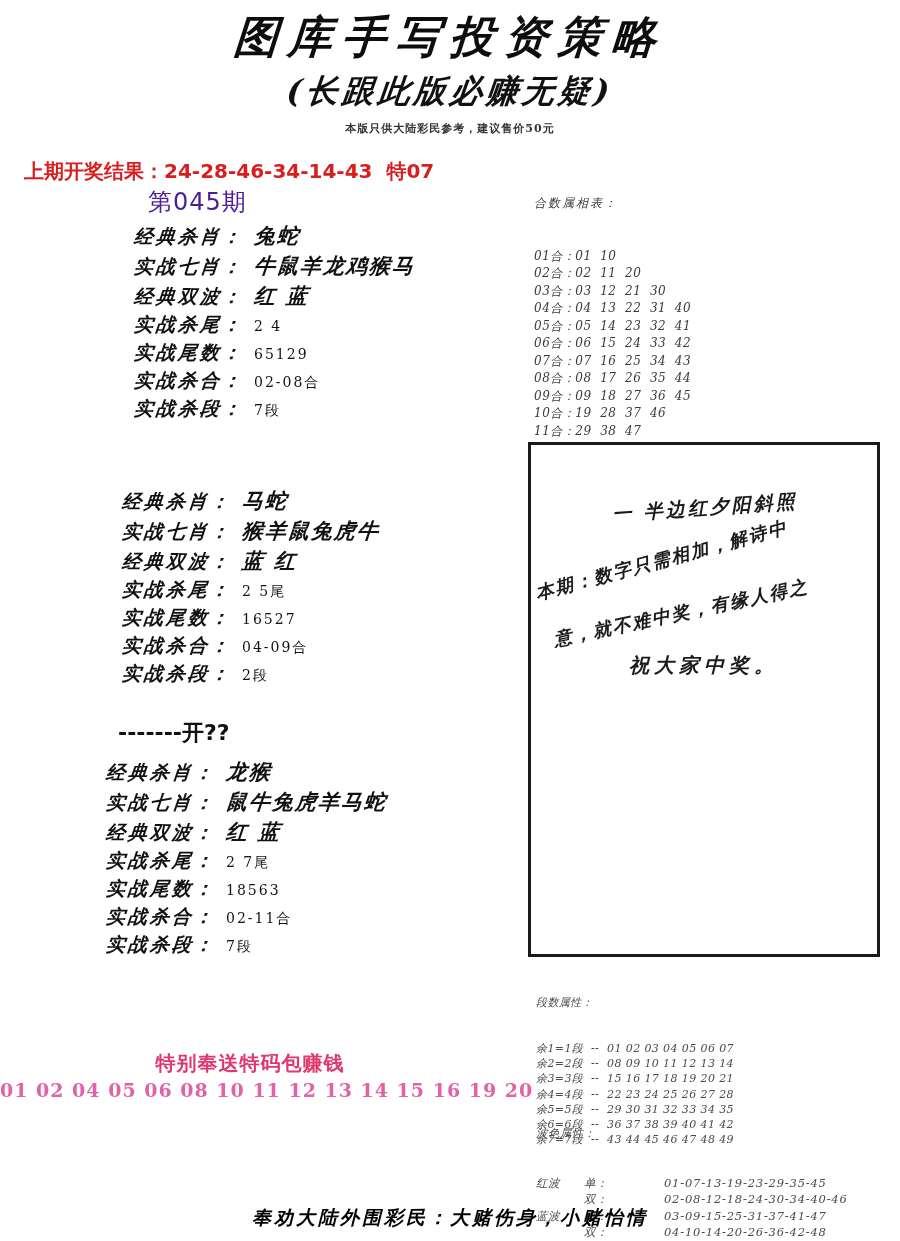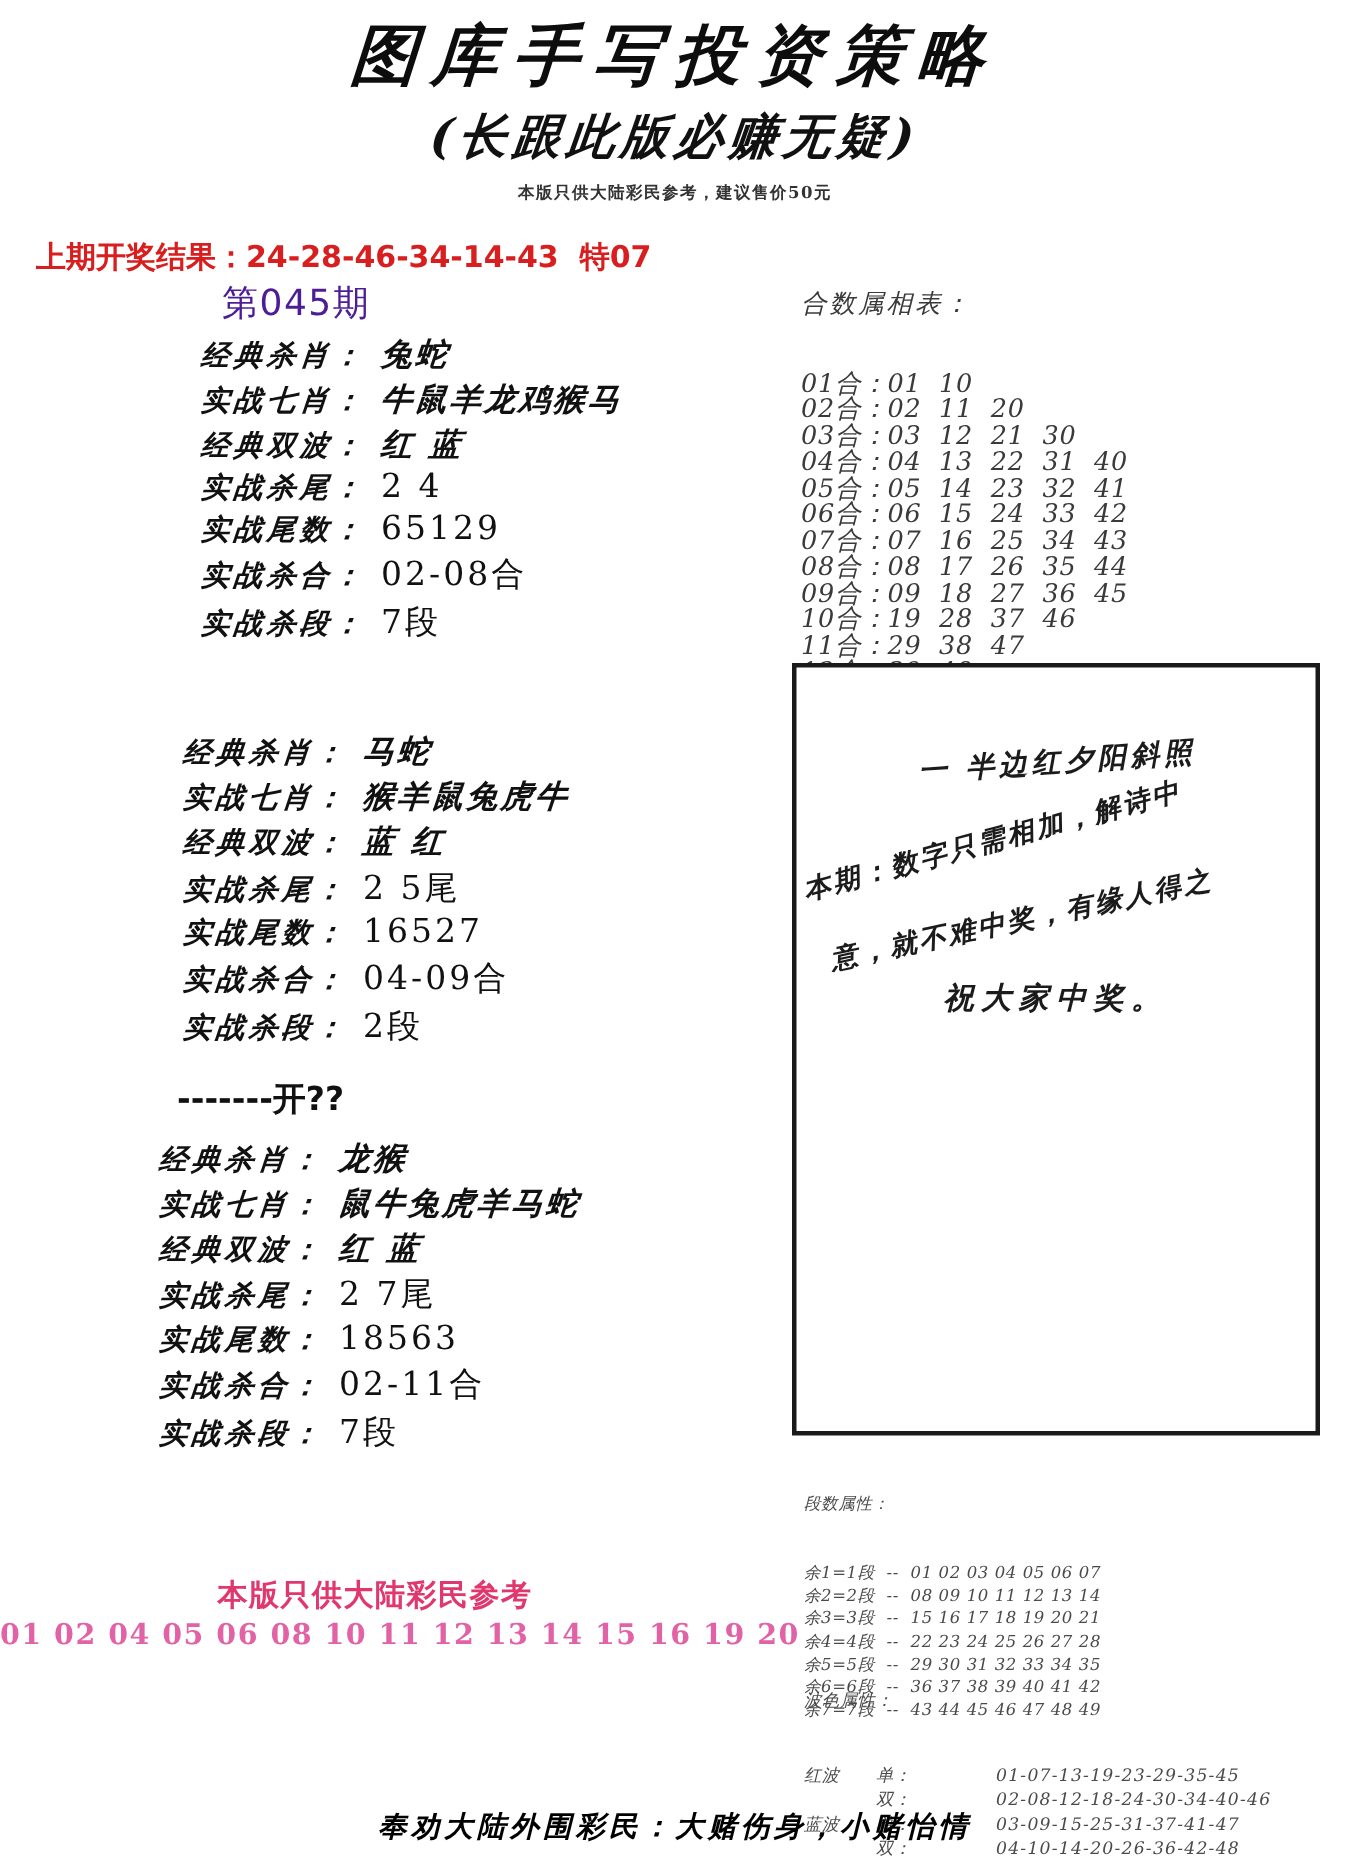--- a/index.html
+++ b/index.html
@@ -67,21 +67,21 @@
     color:#111;
     transform:skewX(-5deg);
   }
   .row .val{
     font-size:21px;letter-spacing:2px;color:#111;
     padding-left:10px;
     transform:skewX(-5deg);
   }
   .row .val.num{
     font-family:"DejaVu Serif","Liberation Serif",serif;
-    font-style:normal;font-weight:400;font-size:22px;letter-spacing:2px;
+    font-style:normal;font-weight:400;font-size:14px;letter-spacing:2px;
     transform:skewX(0deg);
   }
 
   .blk1{top:222px;}
   .blk1 .lbl{width:244px;}
   .blk2{top:487px;}
   .blk2 .lbl{width:232px;}
   .blk3{top:758px;}
   .blk3 .lbl{width:216px;}
 
@@ -105,21 +105,21 @@
     font-size:19px;font-weight:700;color:#e262a6;
     letter-spacing:1px;line-height:24px;
   }
   .gift-nums div{white-space:nowrap;}
 
   
   .hes-table{
     position:absolute;left:534px;top:160px;
     font-family:"DejaVu Serif","Liberation Serif",serif;
     font-style:italic;
-    font-size:17px;line-height:17.5px;color:#3a3a3a;
+    font-size:12px;line-height:17.5px;color:#3a3a3a;
     letter-spacing:0.5px;
     white-space:pre;
   }
   .hes-table .hdr{letter-spacing:2px;}
 
   .poem-box{
     position:absolute;left:528px;top:442px;
     width:352px;height:515px;
     border:3px solid #1a1a1a;
     background:#fff;
@@ -285,21 +285,21 @@
       <div class="row">
         <span class="lbl">实战杀合：</span>
         <span class="val num">02-11合</span>
       </div>
       <div class="row">
         <span class="lbl">实战杀段：</span>
         <span class="val num">7段</span>
       </div>
     </div>
 
-  <div class="gift-title" style="color: rgb(224, 56, 110);">本版只供大陆彩民参考</div>
+  <div class="gift-title" style="color: rgb(224, 56, 110);">特别奉送特码包赚钱</div>
   <div class="gift-nums" style="color: rgb(226, 98, 166);">
     <div>01 02 04 05 06 08 10 11 12 13 14 15 16 19 20</div>
   </div>
 
   <div class="hes-table">
     <div class="hdr">合数属相表：</div>
   <div>01合：01  10</div><div>02合：02  11  20</div><div>03合：03  12  21  30</div><div>04合：04  13  22  31  40</div><div>05合：05  14  23  32  41</div><div>06合：06  15  24  33  42</div><div>07合：07  16  25  34  43</div><div>08合：08  17  26  35  44</div><div>09合：09  18  27  36  45</div><div>10合：19  28  37  46</div><div>11合：29  38  47</div><div>12合：39  48</div><div>13合：49</div></div>
 
   <div class="poem-box"></div>
   <div class="poem-line1">一 半边红夕阳斜照</div>

